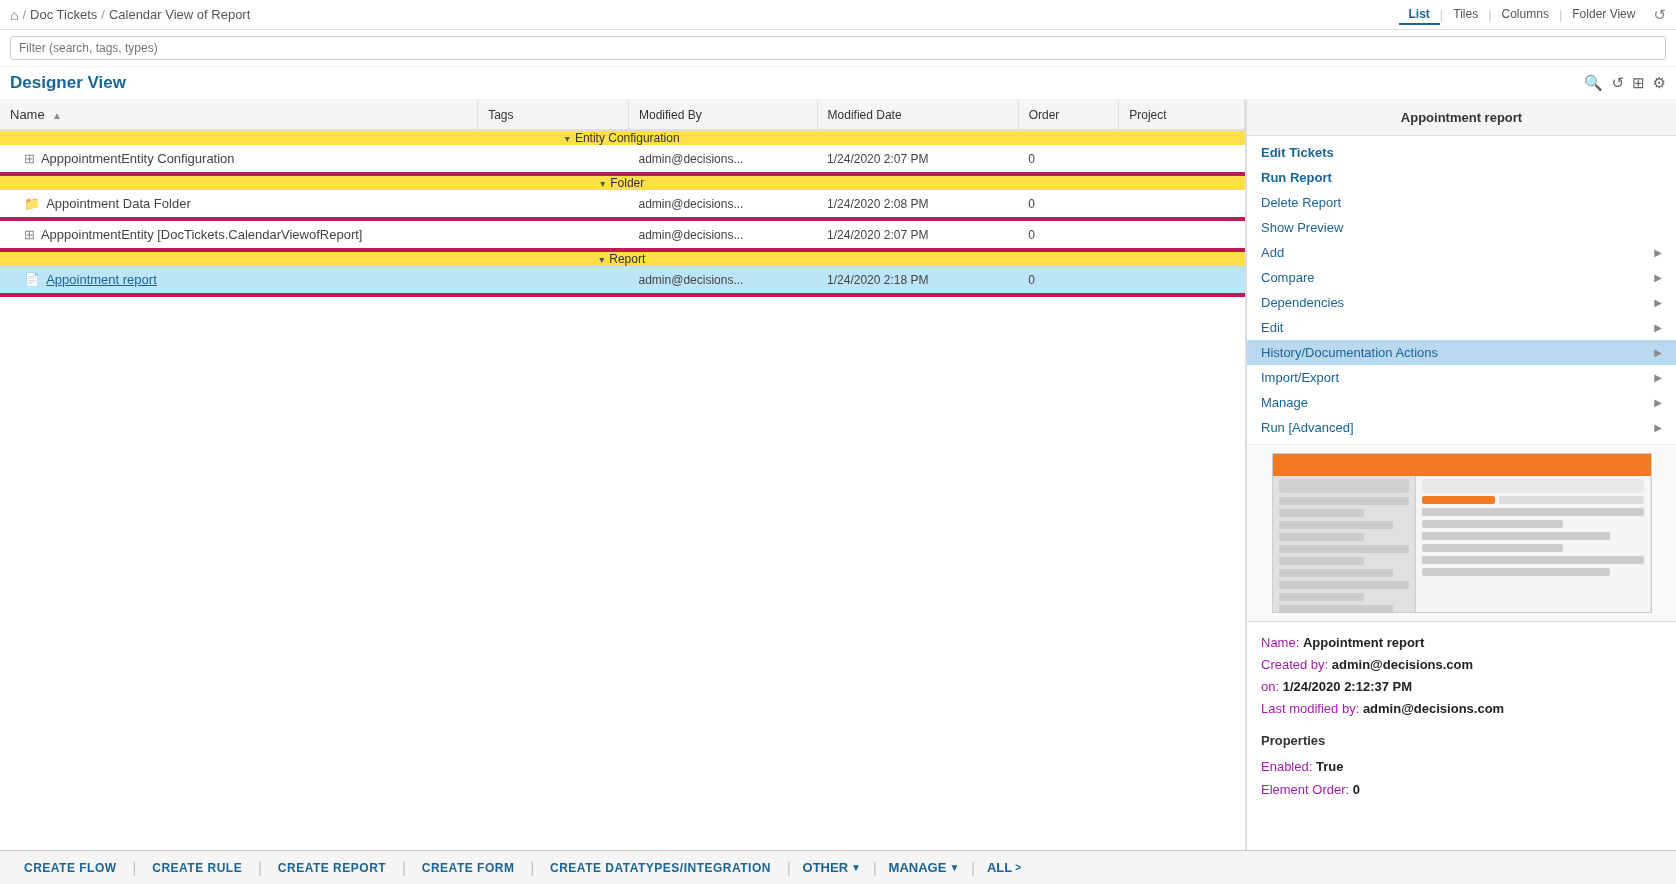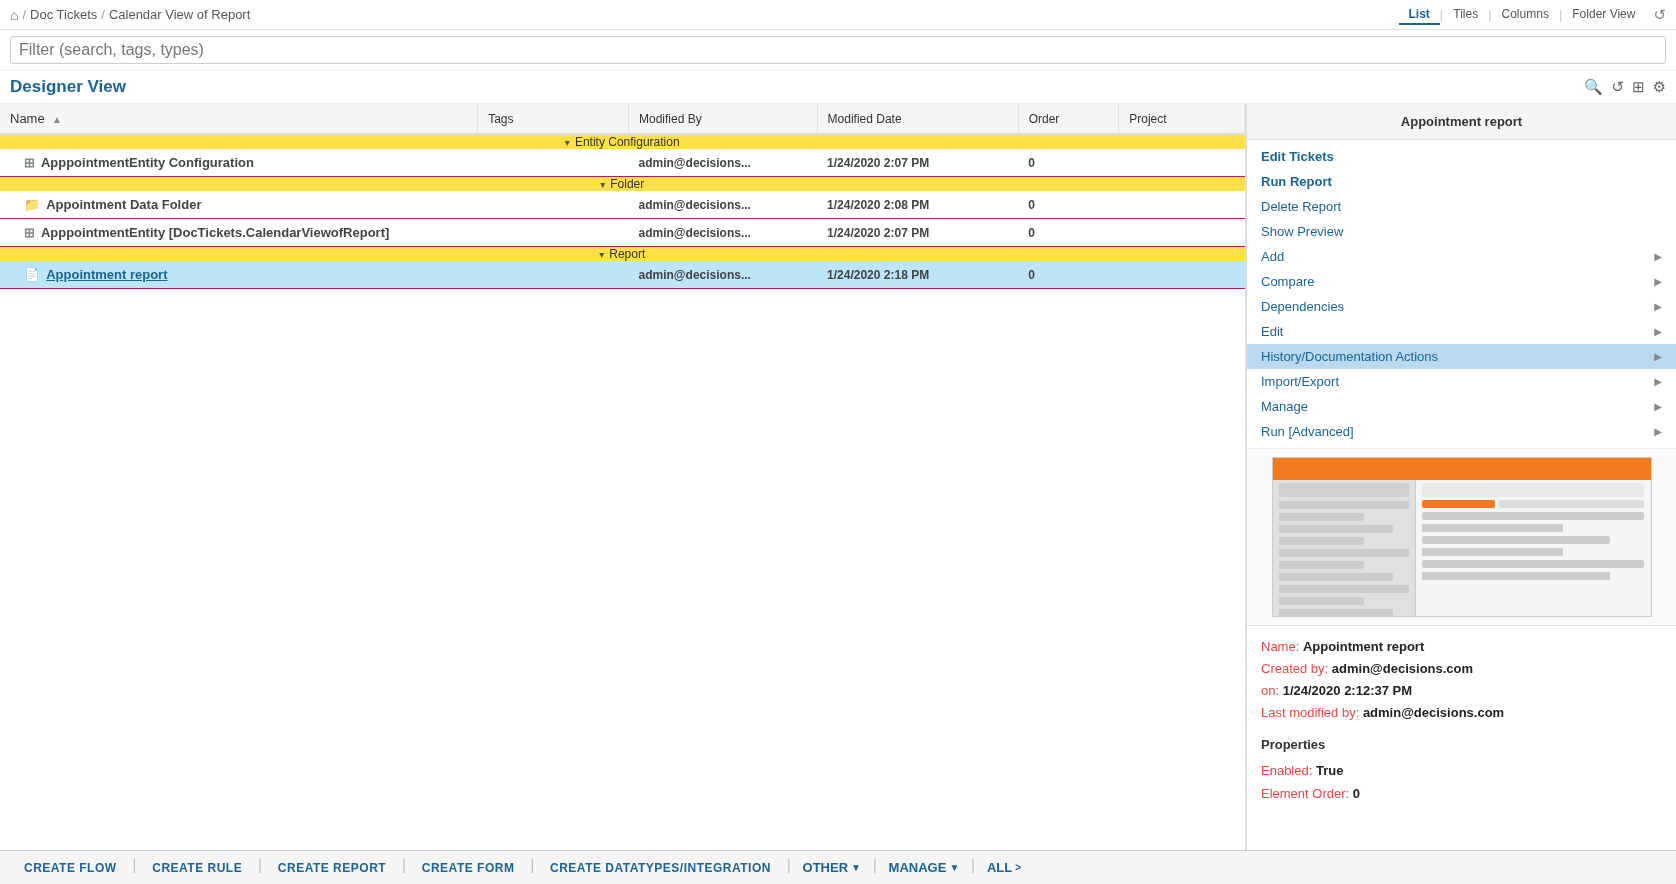--- a/index.html
+++ b/index.html
@@ -18,21 +18,21 @@
     .view-tab { padding: 2px 10px; font-size: 12px; color: #555; cursor: pointer; border-bottom: 2px solid transparent; }
     .view-tab.active { color: #1a6496; border-bottom: 2px solid #1a6496; font-weight: bold; }
     .view-tab-sep { color: #ccc; }
 
     
     .filter-bar {
       padding: 6px 10px; border-bottom: 1px solid #eee; background: #fff;
     }
     .filter-input {
       width: 100%; border: 1px solid #ccc; border-radius: 3px;
-      padding: 4px 8px; color: #999; font-size: 16px; outline: none;
+      padding: 4px 8px; color: #999; font-size: 12px; outline: none;
     }
 
     
     .designer-header {
       display: flex; align-items: center; justify-content: space-between;
       padding: 6px 10px; background: #fff; border-bottom: 1px solid #eee;
     }
     .designer-title { font-size: 17px; font-weight: bold; color: #1a6496; }
     .designer-icons { display: flex; gap: 8px; align-items: center; }
 
@@ -58,21 +58,21 @@
     thead th:nth-child(4) { width: 160px; }
     thead th:nth-child(5) { width: 80px; }
     thead th:nth-child(6) { width: 100px; }
 
     .group-row td {
       background: #fde047; padding: 0 10px; font-size: 12px;
       color: #333; font-weight: normal; text-align: center;
     }
     .group-row .caret { margin-right: 5px; color: #555; font-size: 10px; }
 
-    .data-row td { padding: 6px 10px; border-bottom: 1px solid #be185d; font-size: 12px; color: #444; vertical-align: middle; font-weight: bold; }
+    .data-row td { padding: 6px 10px; border-bottom: 4px solid #be185d; font-size: 12px; color: #444; vertical-align: middle; }
     .data-row.selected { background: #bde5f8; }
     .data-row .row-icon { margin-right: 6px; color: #888; font-size: 13px; }
     .data-row .link { color: #1a6496; text-decoration: underline; cursor: pointer; }
 
     
     .right-panel {
       width: 430px; min-width: 430px; background: #fff; display: flex; flex-direction: column;
       border-left: 1px solid #ddd; overflow-y: auto;
     }
     .right-panel-title {
@@ -105,27 +105,27 @@
     }
     .prev-left { background: #e0e0e0; width: 38%; border-right: 1px solid #ccc; }
     .prev-right { background: #f5f5f5; width: 62%; }
     .prev-line { height: 8px; background: #ccc; margin: 4px 6px; border-radius: 2px; }
     .prev-line.short { width: 60%; }
     .prev-line.med { width: 80%; }
     .prev-subheader { background: #d0d0d0; height: 14px; margin: 3px 6px; border-radius: 2px; }
 
     
     .info-section { padding: 10px 14px; font-size: 12px; color: #333; line-height: 1.7; }
-    .info-section .info-label { color: #ef4444; text-align: center; }
+    .info-section .info-label { color: #a21caf; text-align: center; }
     .info-section .info-value { font-weight: bold; color: #222; }
     .info-section .section-title { font-weight: bold; margin-top: 10px; margin-bottom: 4px; font-size: 13px; }
 
     
     .bottom-bar {
-      display: flex; gap: 0;
+      display: flex; align-items: center; gap: 0;
       background: #f5f5f5; border-top: 1px solid #ccc;
       padding: 6px 10px; height: 34px;
     }
     .bottom-btn {
       color: #1a6496; font-size: 12px; font-weight: bold; cursor: pointer;
       padding: 0 14px; text-transform: uppercase; letter-spacing: 0.5px;
       border: none; background: none; white-space: nowrap;
     }
     .bottom-sep { color: #bbb; padding: 0 2px; font-size: 14px; }
     .bottom-dropdown {

